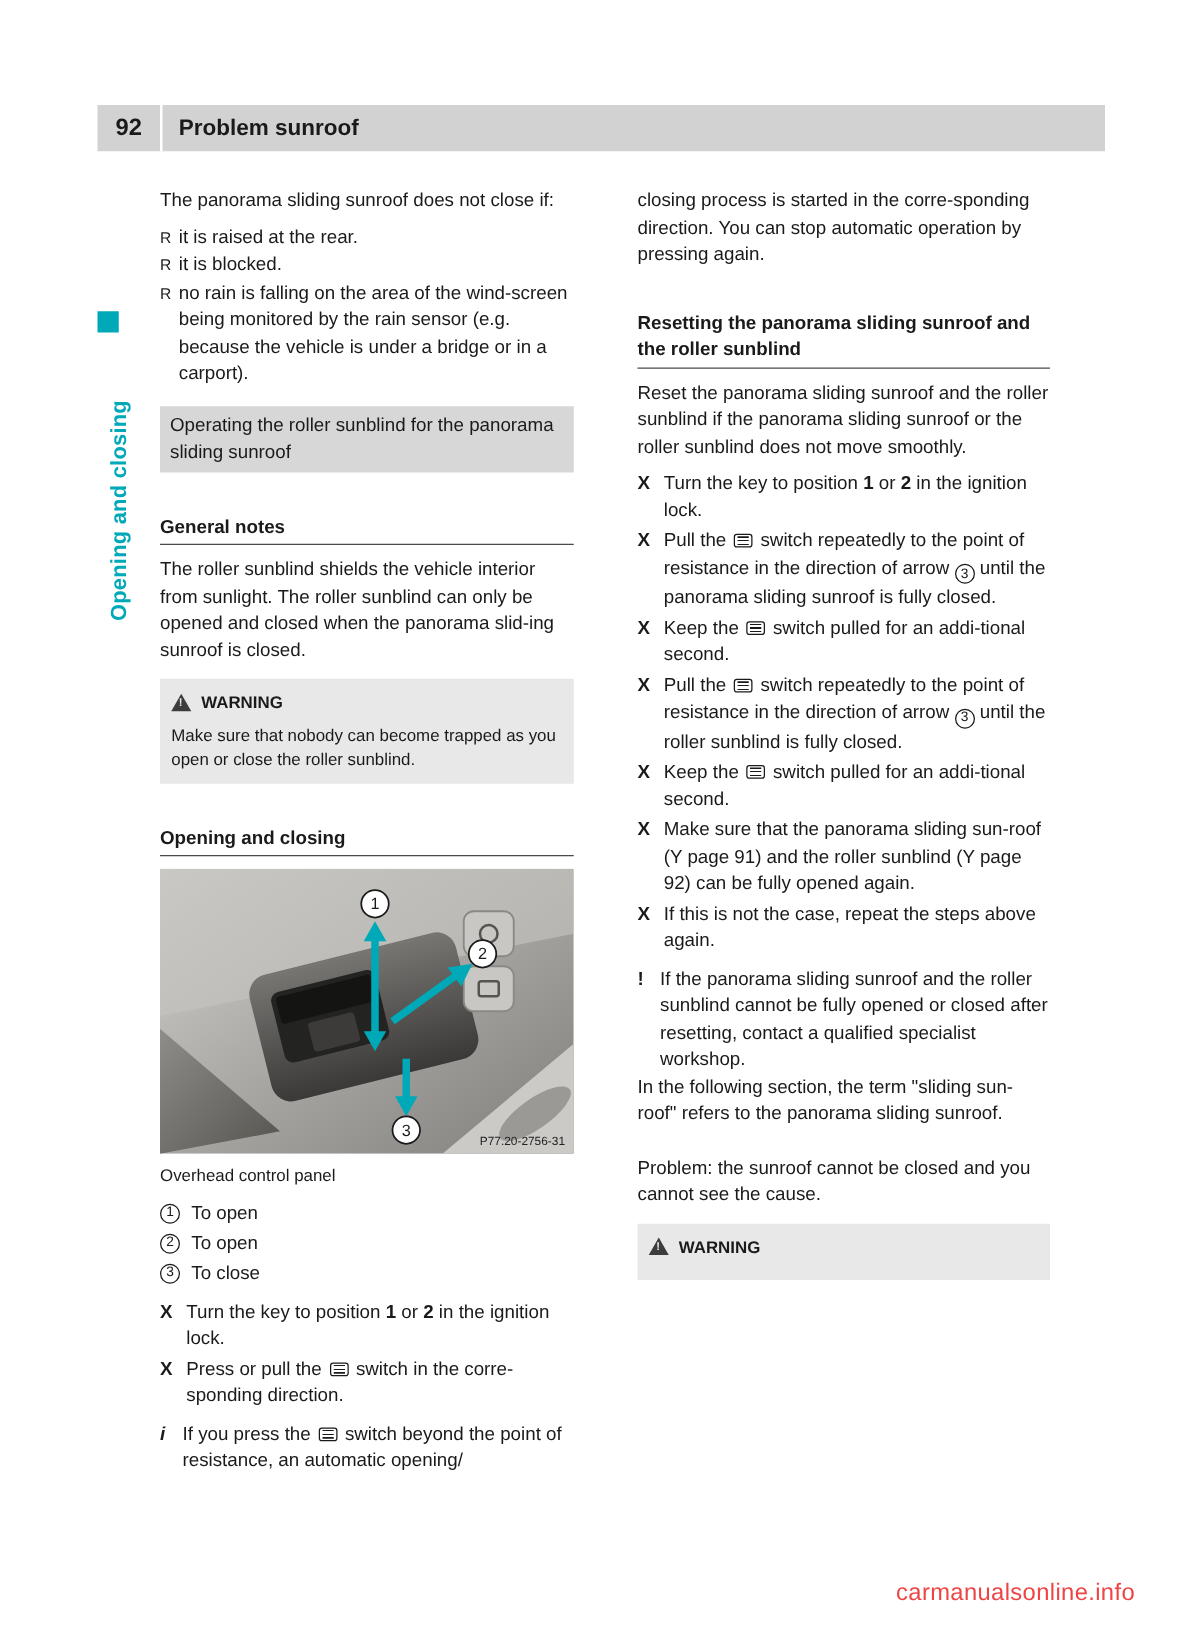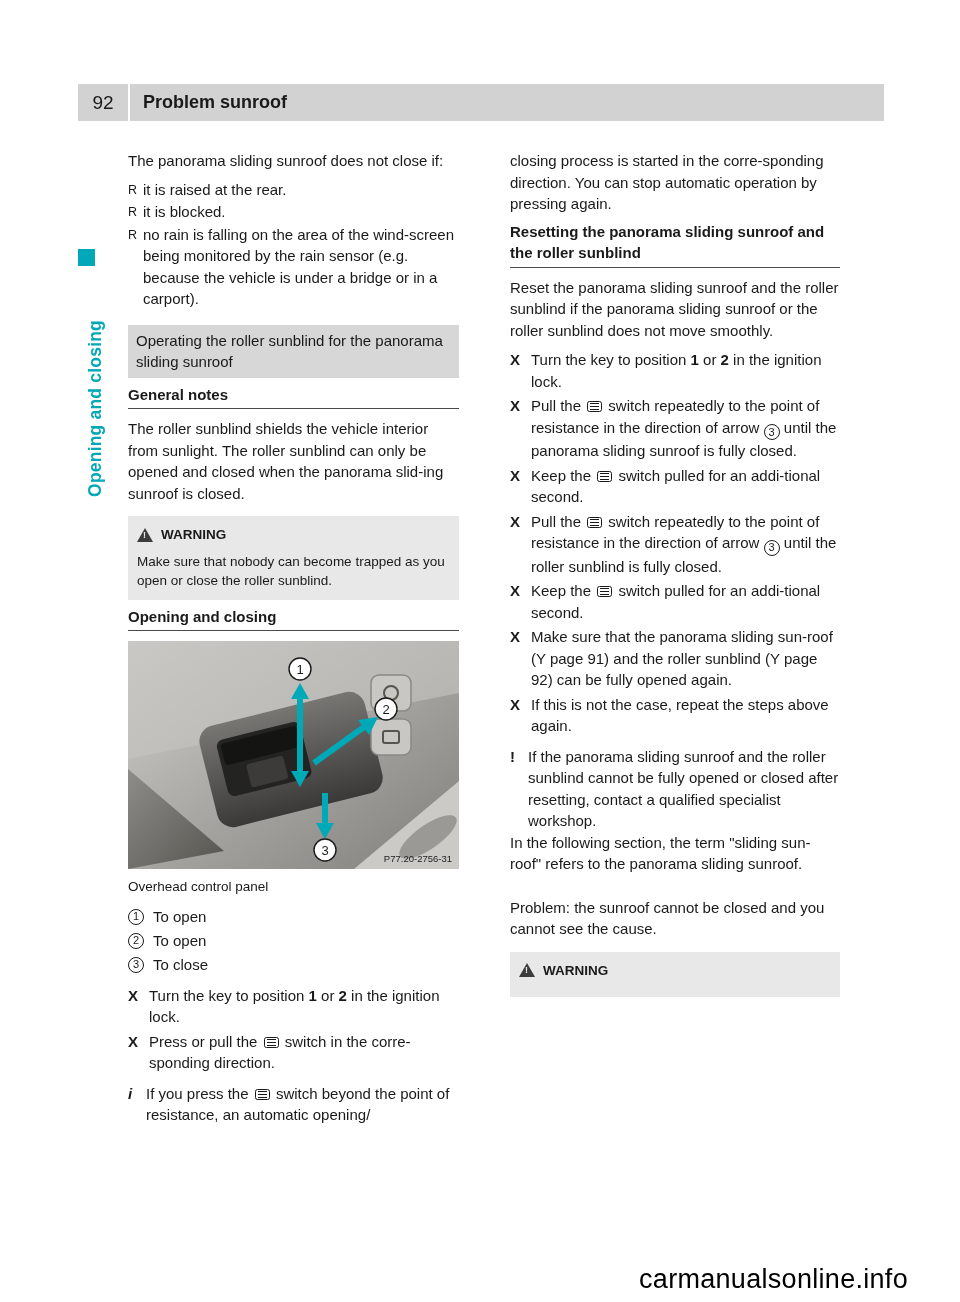--- a/index.html
+++ b/index.html
@@ -3,21 +3,21 @@
 <meta charset="utf-8">
 <style>
   *{margin:0;padding:0;box-sizing:border-box}
   html,body{background:#fff}
   body{width:960px;height:1302px;position:relative;overflow:hidden;
        font-family:"Liberation Sans","DejaVu Sans",sans-serif;color:#1a1a1a}
 
   
   .page-header{position:absolute;left:78px;top:84px;width:806px;height:37px;
                background:#d2d2d2;display:flex;align-items:center}
-  .page-num{width:50px;text-align:center;font-weight:400;font-size:19px}
+  .page-num{width:50px;text-align:center;font-weight:700;font-size:19px}
   .header-sep{width:2px;align-self:stretch;background:#ffffff}
   .header-title{margin-left:13px;font-weight:700;font-size:18px}
 
   
   .chapter-marker{position:absolute;left:78px;top:249px;width:17px;height:17px;background:#00a8b8}
   .side-label{position:absolute;left:85px;top:320px;writing-mode:vertical-rl;
               transform:rotate(180deg);font-weight:700;font-size:17.5px;color:#00a8b8;
               letter-spacing:.2px}
 
   
@@ -29,21 +29,21 @@
   .mt{margin-top:9px}
 
   .bullet-list{margin-top:7px}
   .bullet-row{display:flex}
   .bullet-mark{width:15px;flex:none;font-size:12.5px;padding-top:1px}
   .bullet-text{flex:1}
 
   .box-heading{margin-top:15px;background:#d7d7d7;font-weight:400;
                padding:5px 8px;line-height:21.5px}
 
-  .sect-heading{margin-top:6px;font-size:15px;font-weight:700;line-height:21.5px;
+  .sect-heading{margin-top:33px;font-size:15px;font-weight:700;line-height:21.5px;
                 border-bottom:1px solid #4a4a4a;padding-bottom:3px;margin-bottom:9px}
 
   .warning-box{margin-top:12px;background:#e8e8e8;padding:8px 9px 10px}
   .warn-head{display:flex;align-items:center;gap:8px;font-weight:700;font-size:13.5px;
              margin-bottom:6px}
   .warn-tri{position:relative;width:0;height:0;border-left:8px solid transparent;
             border-right:8px solid transparent;border-bottom:14px solid #3c3c3c;
             display:inline-block;flex:none}
   .warn-excl{position:absolute;left:-2px;top:3px;color:#e8e8e8;font-size:9px;
              font-weight:700;line-height:1}
@@ -71,21 +71,21 @@
   .note-mark.it{font-style:italic}
   .note-body{flex:1}
 
   .sw-icon{display:inline-block;width:15px;height:11px;border:1px solid #1a1a1a;
            border-radius:2.5px;vertical-align:-1px;margin:0 2px;
            background:repeating-linear-gradient(to bottom,#1a1a1a 0 1px,transparent 1px 3px)
                       center / 9px 7px no-repeat}
   .b{font-weight:700}
   .bold-para{font-weight:400;margin-top:22px}
 
-  .watermark{position:absolute;top:1264px;right:52px;font-size:27px;color:#000000;
+  .watermark{position:absolute;top:1264px;right:52px;font-size:19px;color:#ef4444;
              letter-spacing:.3px}
 </style>
 </head>
 <body>
 
 <div class="page">
 
   <header class="page-header">
     <span class="page-num">92</span>
     <span class="header-sep"></span>

